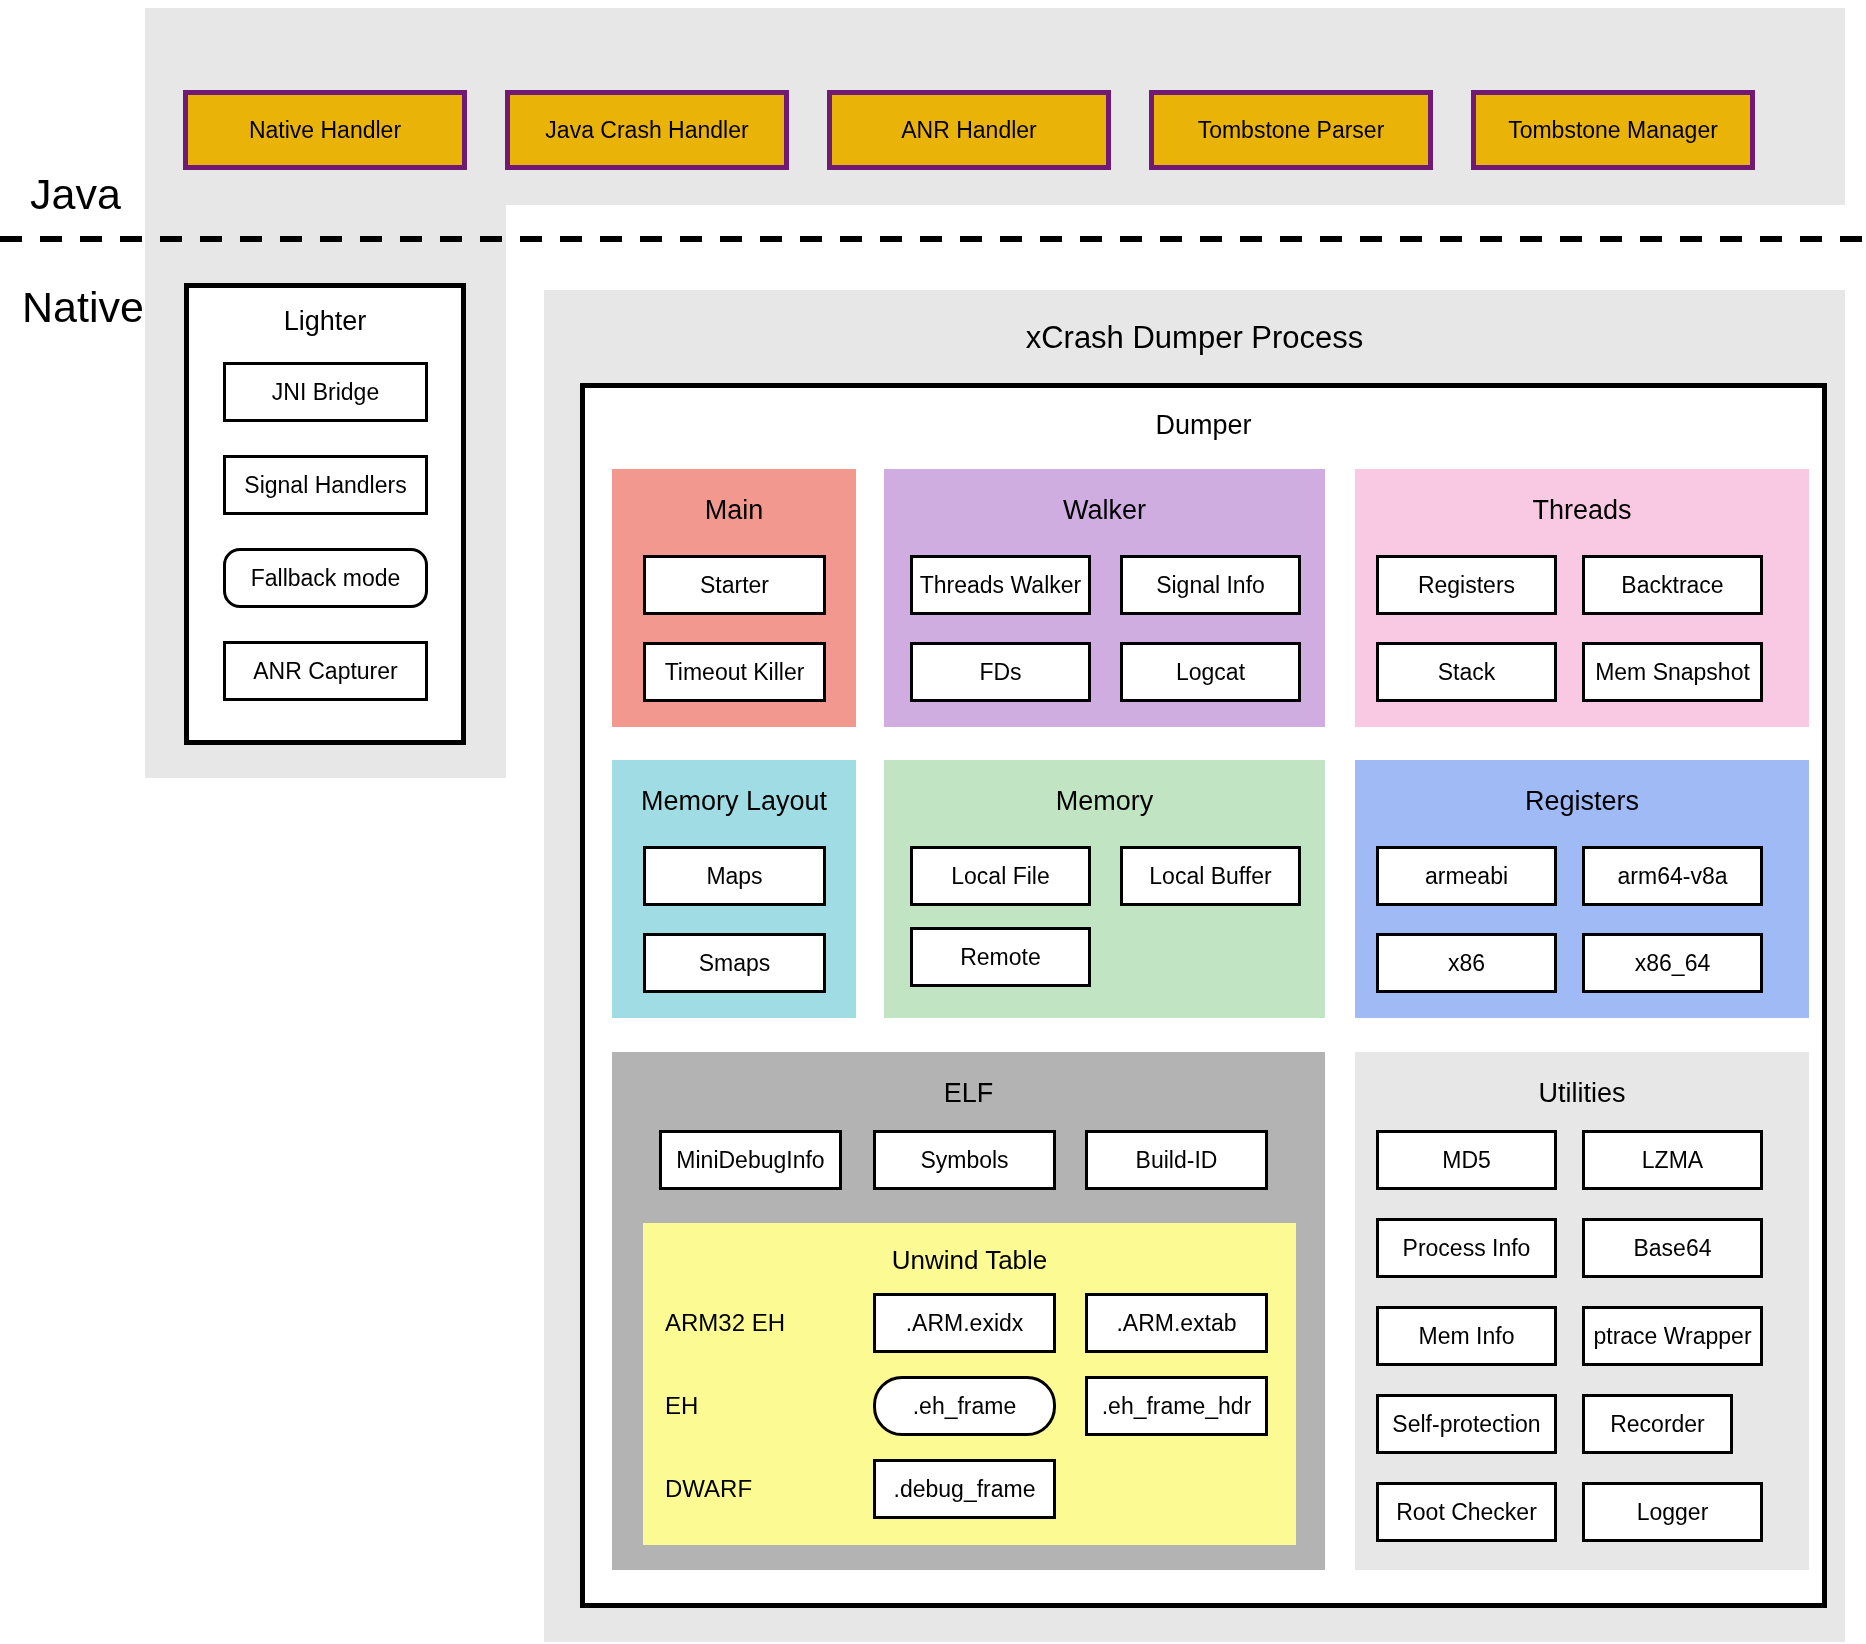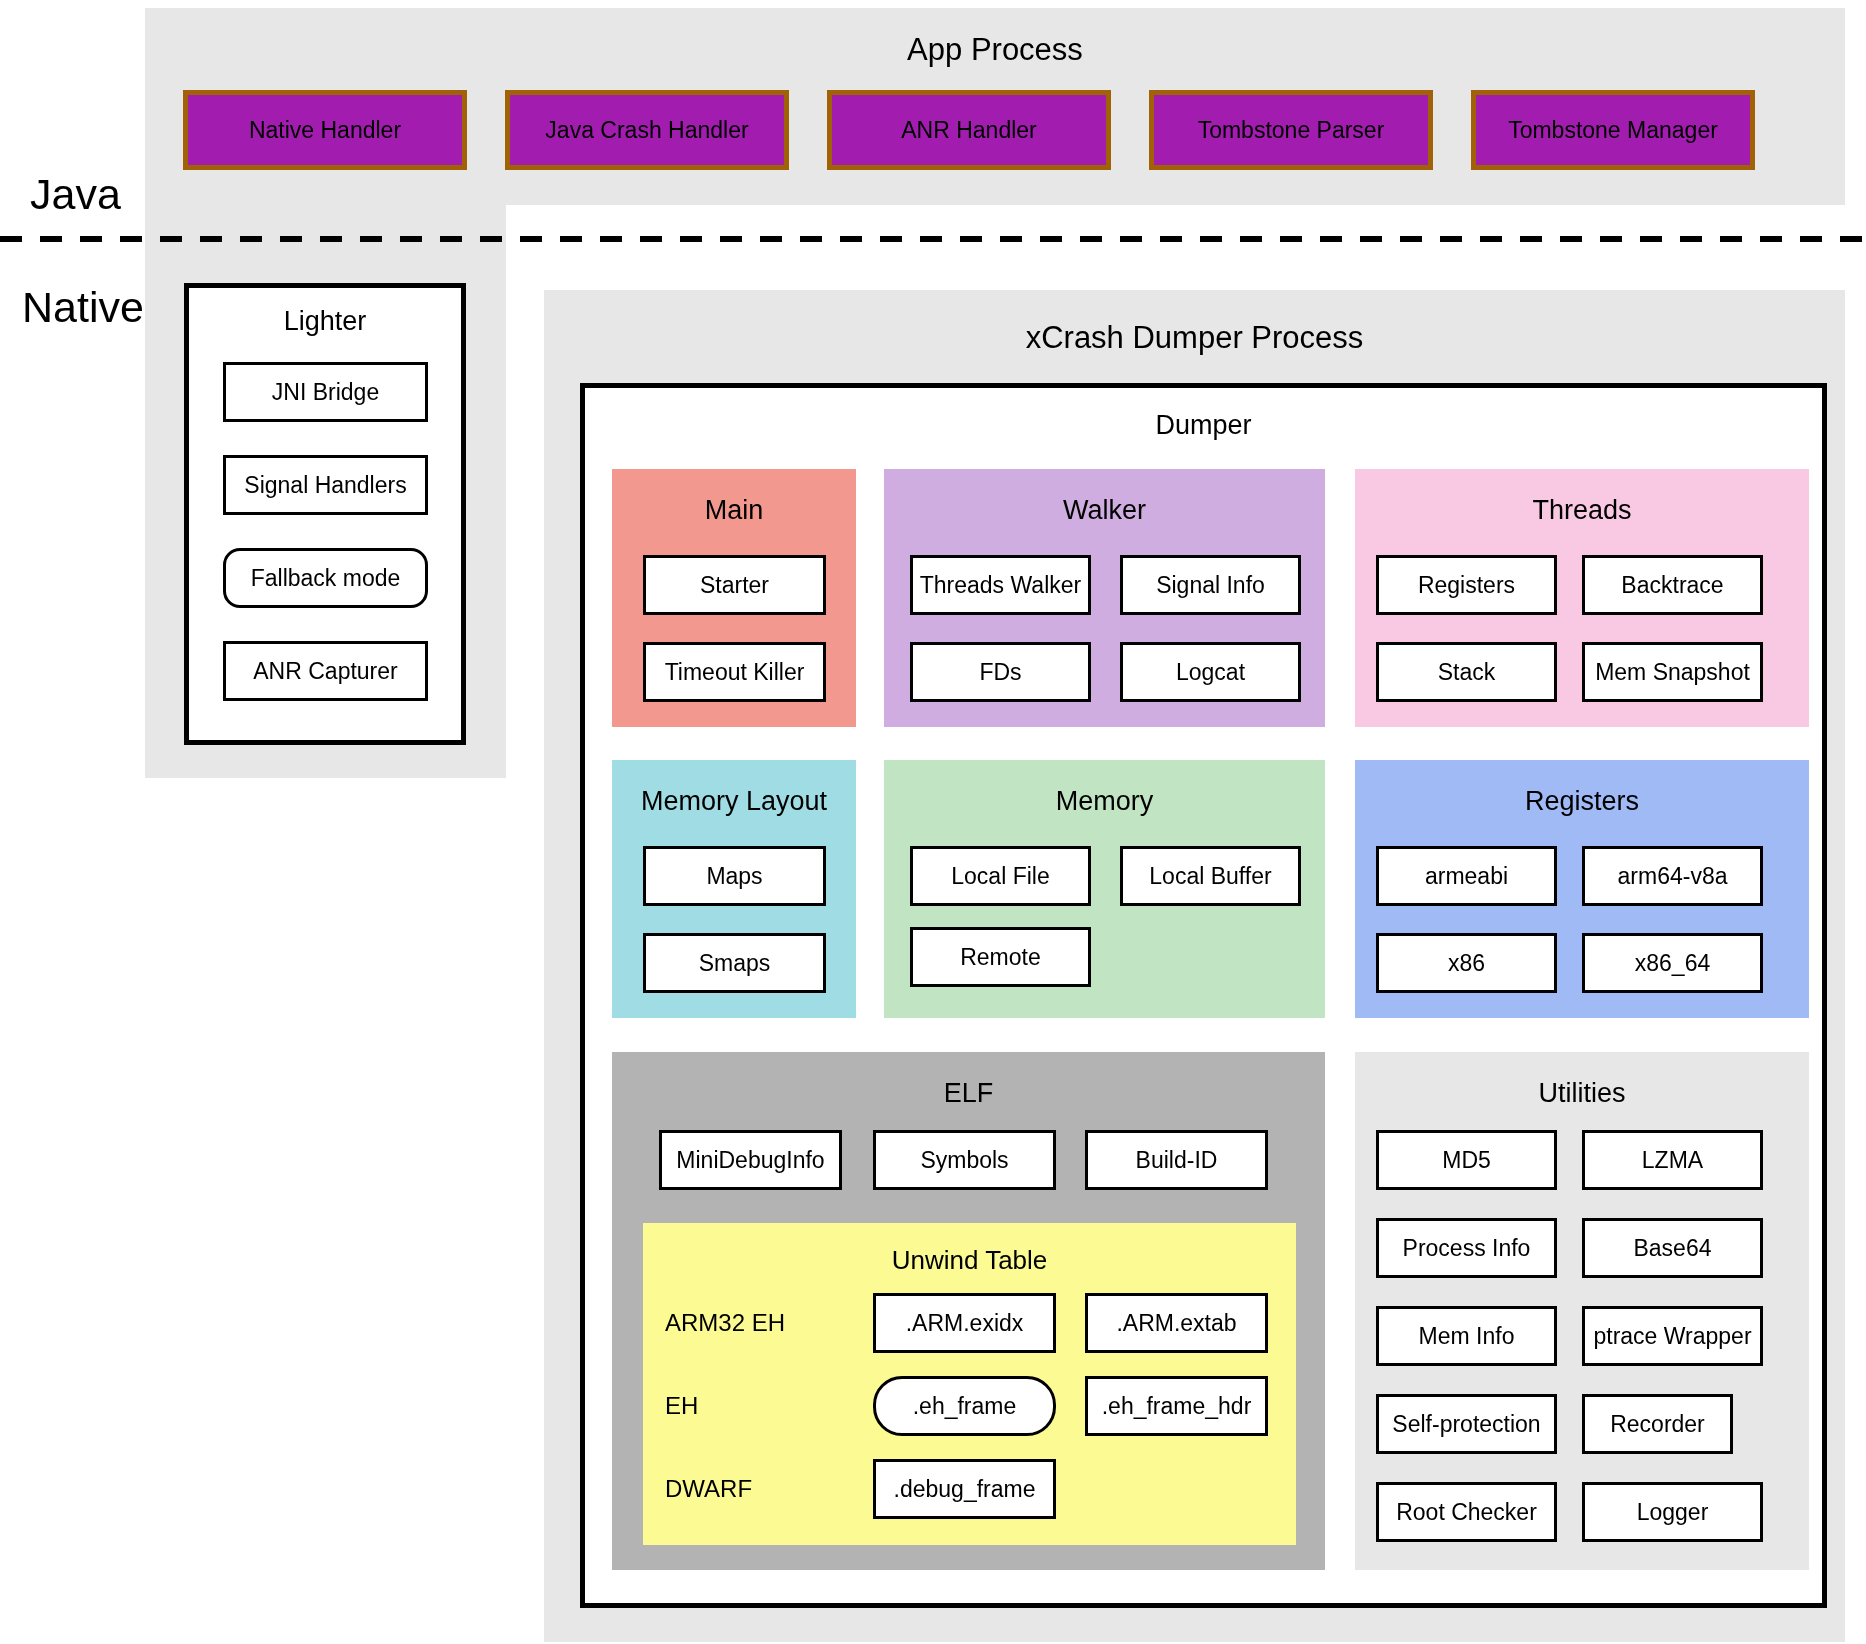--- a/index.html
+++ b/index.html
@@ -9,39 +9,38 @@
   }
   .panel{position:absolute;background:#e7e7e7;}
   .panel-title{position:absolute;left:0;right:0;text-align:center;font-size:31px;}
   .side-label{position:absolute;font-size:43px;}
   .dashline{
     position:absolute;left:0;top:236px;width:1866px;height:6px;
     background:repeating-linear-gradient(90deg,#000 0 22px,transparent 22px 40px);
   }
   .outline-box{position:absolute;background:#fff;border:5px solid #000;box-sizing:border-box;}
   .hbox{
-    position:absolute;background:#a21caf;border:5px solid #a16207;box-sizing:border-box;
+    position:absolute;background:#eab308;border:5px solid #701a75;box-sizing:border-box;
     display:flex;align-items:center;justify-content:center;font-size:23px;white-space:nowrap;
   }
   .wbox{
     position:absolute;background:#fff;border:3px solid #000;box-sizing:border-box;height:60px;
     display:flex;align-items:center;justify-content:center;font-size:23px;white-space:nowrap;
   }
   .section{position:absolute;}
   .sec-title{position:absolute;top:26px;left:0;right:0;text-align:center;font-size:27px;}
   .big-title{position:absolute;left:0;right:0;text-align:center;font-size:27px;}
   .urow-label{position:absolute;height:60px;line-height:60px;font-size:24px;white-space:nowrap;}
 </style>
 </head>
 <body>
 
 <div id="canvas">
 
   <div class="panel" style="left: 145px; top: 8px; width: 1700px; height: 197px; background: rgb(231, 231, 231);">
-    <div class="panel-title" style="top:24px;">App Process</div>
     <div class="hbox" style="left:38px;top:82px;width:284px;height:80px;">
         <span>Native Handler</span>
       </div>
     <div class="hbox" style="left:360px;top:82px;width:284px;height:80px;">
         <span>Java Crash Handler</span>
       </div>
     <div class="hbox" style="left:682px;top:82px;width:284px;height:80px;">
         <span>ANR Handler</span>
       </div>
     <div class="hbox" style="left:1004px;top:82px;width:284px;height:80px;">

